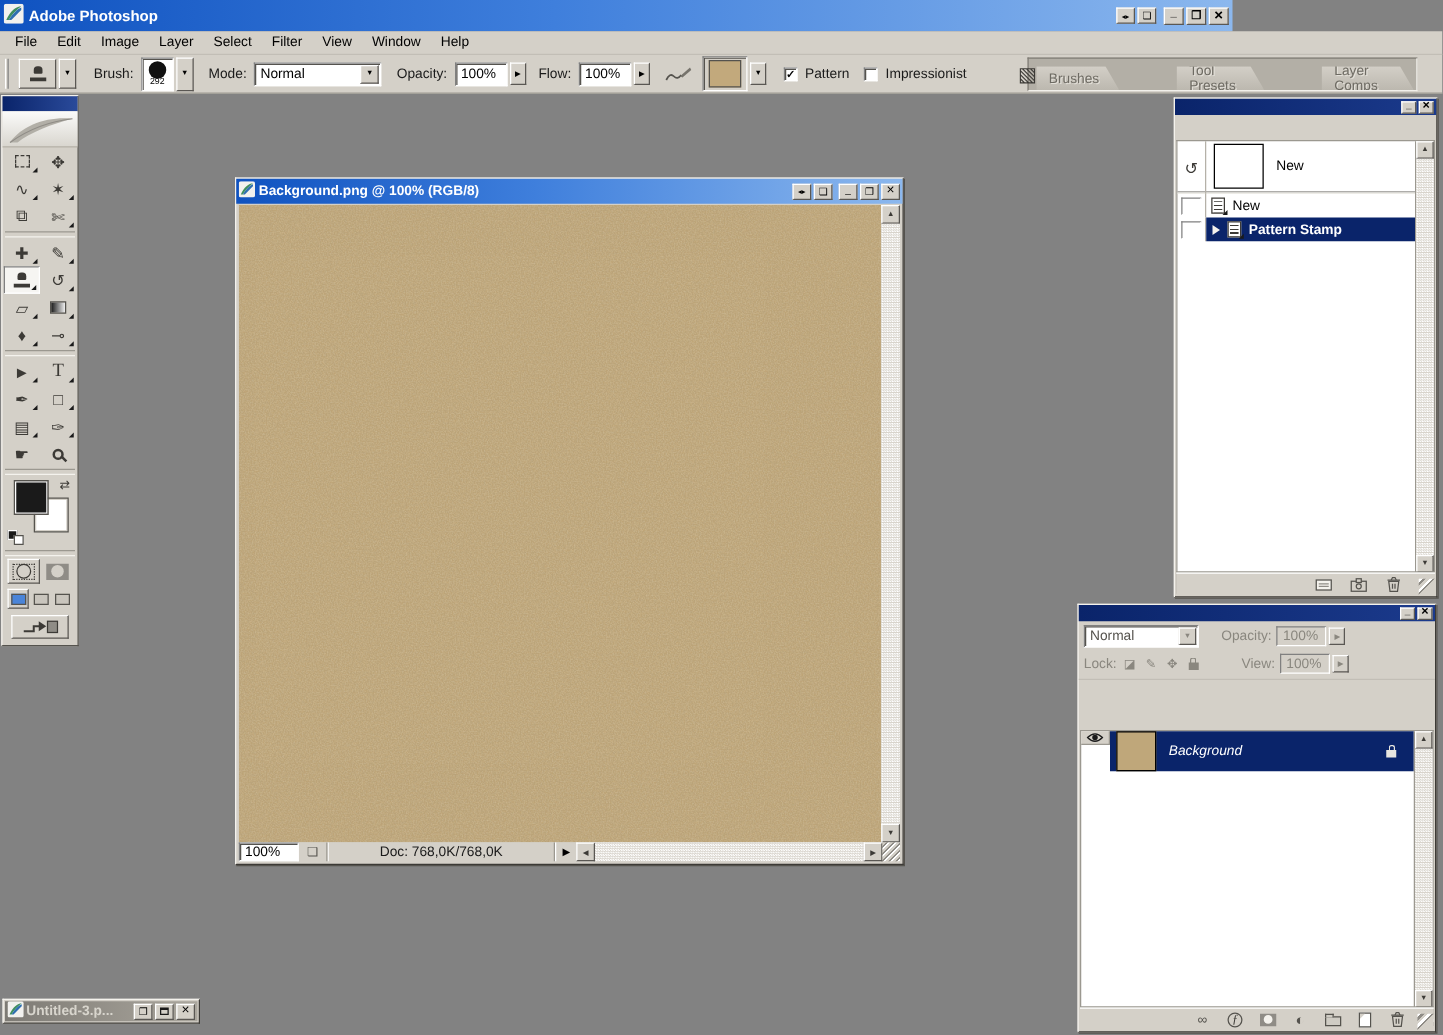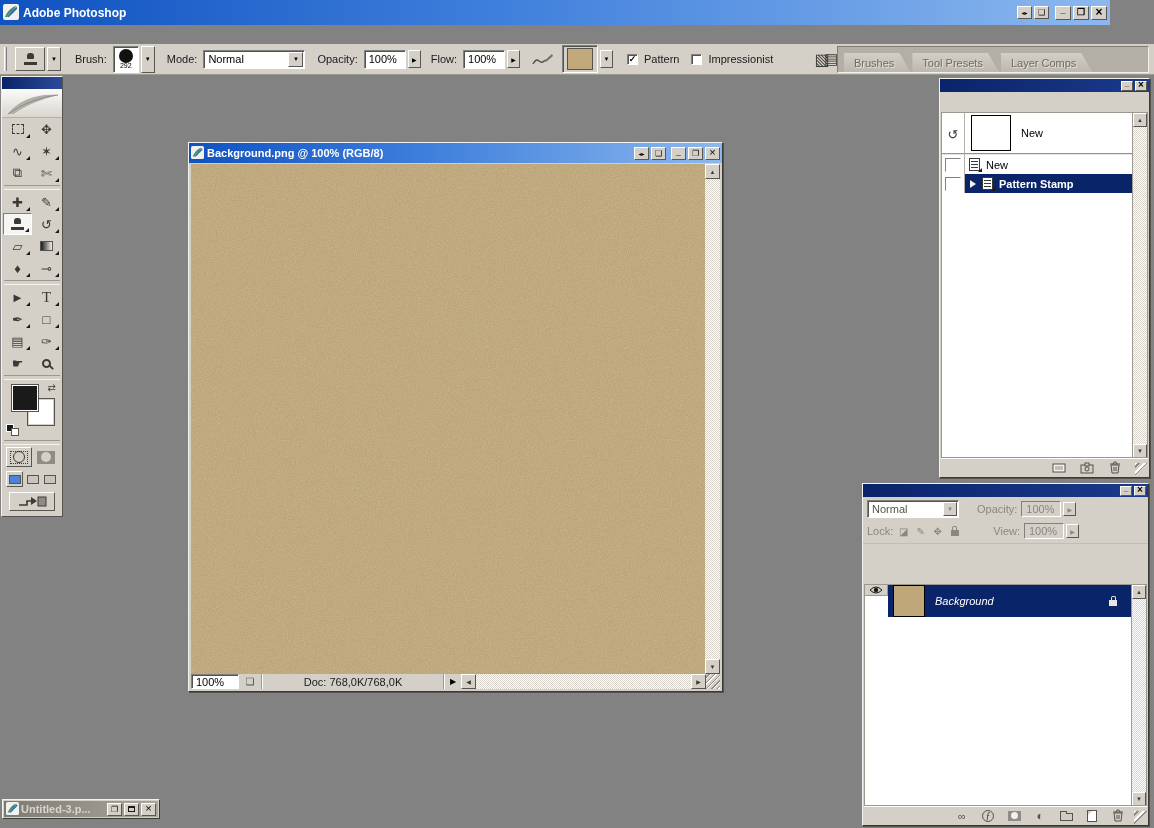--- a/index.html
+++ b/index.html
@@ -12,31 +12,31 @@
   .winbtn { width:16px; height:14px; font-size:9px; font-weight:bold; line-height:1; }
   .winbtn-sm { width:15px; height:13px; font-size:8px; }
   .titlebar-text { color:#fff; font-weight:bold; font-size:12px; }
 
   
   .track { background-image:conic-gradient(#ffffff 25%, #d8d4cc 0 50%, #ffffff 0 75%, #d8d4cc 0); background-size:2px 2px; }
   .scrollbtn { display:flex; align-items:center; justify-content:center; font-size:6px; color:#3c3a36; }
   .grip { background:repeating-linear-gradient(135deg, #d4d0c8 0 2px, #8f8c86 2px 3px, #ffffff 3px 4px); }
 
   
-  #titlebar { position:absolute; left:0; top:0; width:1110px; height:25px; background:linear-gradient(90deg,#0f52c0,#3f7fdc 45%,#8cb8ee); display:flex; align-items:center; padding:0 3px; }
+  #titlebar { position:absolute; left:0; top:0; width:986px; height:25px; background:linear-gradient(90deg,#0f52c0,#3f7fdc 45%,#8cb8ee); display:flex; align-items:center; padding:0 3px; }
   #menubar { position:absolute; left:0; top:25px; width:1154px; height:19px; background:#d4d0c8; display:flex; align-items:center; padding-left:4px; border-bottom:1px solid #c2beb6; }
   .menu-item { padding:2px 8px; }
   #optionsbar { position:absolute; left:0; top:44px; width:1154px; height:31px; background:#d4d0c8; display:flex; align-items:center; gap:6px; padding-left:4px; border-bottom:1px solid #9b9890; }
   .vgrip { width:3px; height:24px; border-left:1px solid #fff; border-right:1px solid #808080; margin-right:2px; }
   .opt-label { color:#1a1a1a; }
   .spinbtn { width:13px; height:18px; font-size:6px; }
   .checkbox { width:11px; height:11px; background:#fff; border:1px solid; border-color:#808080 #fff #fff #808080; box-shadow:inset 1px 1px 0 #55534e; display:inline-flex; align-items:center; justify-content:center; font-size:9px; font-weight:bold; }
 
   
-  #palette-well { position:absolute; right:5px; top:46px; width:312px; height:27px; background:#b3afa6; border:1px solid; border-color:#807d76 #f2f0eb #f2f0eb #807d76; display:flex; align-items:flex-end; padding-left:6px; overflow:hidden; }
+  #palette-well { position:absolute; right:20px; top:46px; width:312px; height:27px; background:#b3afa6; border:1px solid; border-color:#807d76 #f2f0eb #f2f0eb #807d76; display:flex; align-items:flex-end; padding-left:6px; overflow:hidden;gap:44px; }
   .well-tab { height:19px; display:flex; align-items:center; padding:0 16px 0 10px; color:#6e6b63; background:linear-gradient(#d3cfc7,#bcb8af); clip-path:polygon(0 0, calc(100% - 11px) 0, 100% 100%, 0 100%); margin-right:2px; text-shadow:1px 1px 0 #e4e1da; }
 
   
   #toolbox { position:absolute; left:1px; top:76px; width:62px; background:#d4d0c8; border:1px solid; border-color:#f4f2ed #55534e #55534e #f4f2ed; }
   #toolbox-titlebar { height:12px; background:linear-gradient(90deg,#0a246a,#2a4a9a); }
   #toolbox-logo { height:29px; background:linear-gradient(#fbfbfa,#d9d6cf); display:flex; align-items:center; justify-content:center; border-bottom:1px solid #b5b1a8; }
   .toolgrid { display:grid; grid-template-columns:29px 29px; justify-content:center; }
   .tool { height:22px; display:flex; align-items:center; justify-content:center; position:relative; color:#3c3a36; font-size:13px; }
   .tool .g { pointer-events:none; }
   .tool.fly::after { content:""; position:absolute; right:2px; bottom:2px; border-style:solid; border-width:0 0 4px 4px; border-color:transparent transparent #1a1a1a transparent; }
@@ -161,20 +161,31 @@
         <span style="margin-top:-4px;">_</span>
       </span>
     <span class="btn winbtn" style="margin-left:2px;">
         <span>❐</span>
       </span>
     <span class="btn winbtn" style="margin-left:2px;">
         <span style="font-size:12px;margin-top:-2px;">×</span>
       </span>
   </div>
 
+  <div id="menubar">
+    <span class="menu-item">File</span>
+    <span class="menu-item">Edit</span>
+    <span class="menu-item">Image</span>
+    <span class="menu-item">Layer</span>
+    <span class="menu-item">Select</span>
+    <span class="menu-item">Filter</span>
+    <span class="menu-item">View</span>
+    <span class="menu-item">Window</span>
+    <span class="menu-item">Help</span>
+  </div>
 
   <div id="optionsbar">
     <span class="vgrip"></span>
 
     <span class="raised" style="width:30px;height:24px;display:inline-flex;align-items:center;justify-content:center;">
       <span class="stamp-glyph"></span>
     </span>
     <span class="btn" style="width:14px;height:24px;font-size:6px;margin-left:-4px;">
         <span>▼</span>
       </span>

